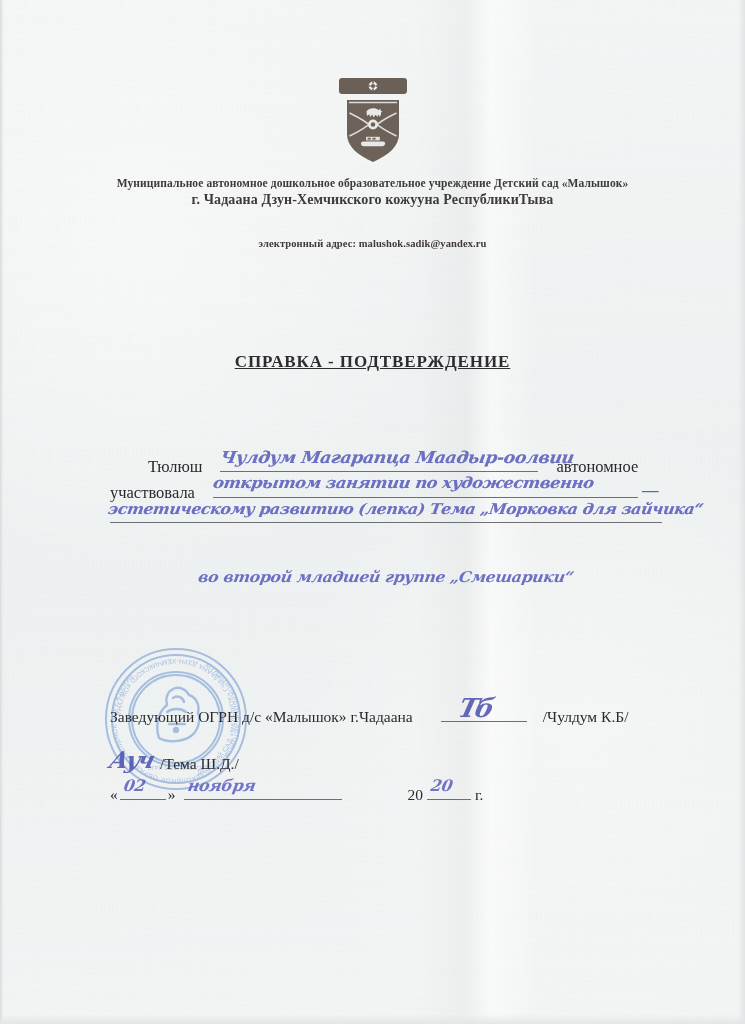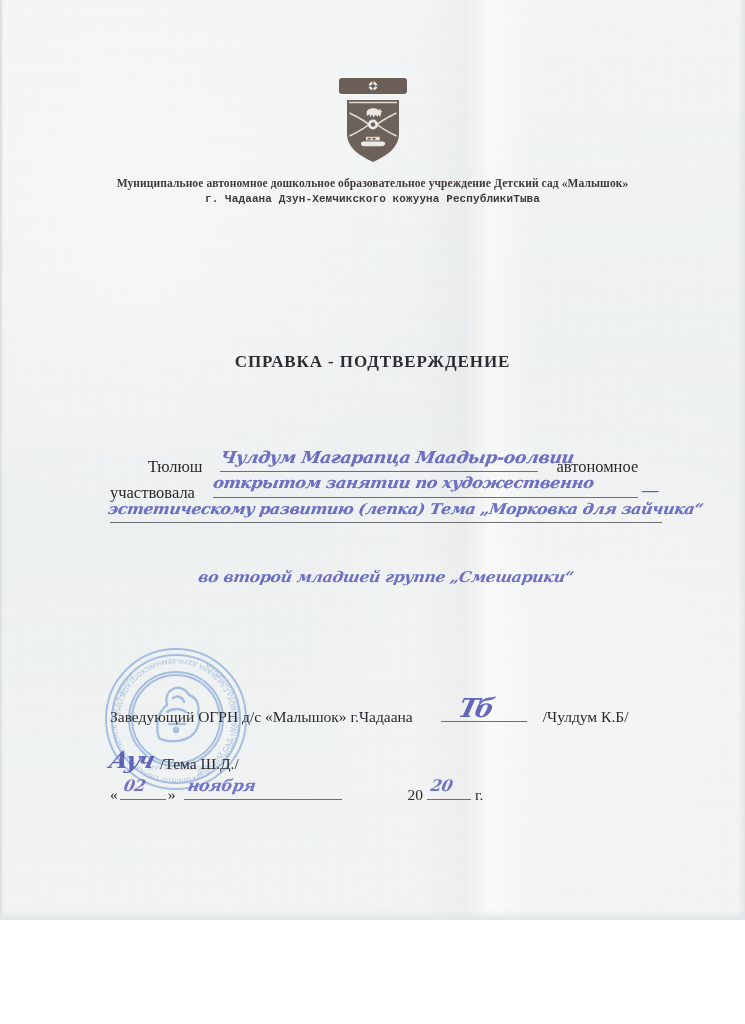--- a/index.html
+++ b/index.html
@@ -8,21 +8,21 @@
     padding: 0;
     background: #ffffff;
   }
   body {
     font-family: "Liberation Serif", serif;
   }
 
   #page {
     position: relative;
     width: 745px;
-    height: 920px;
+    height: 1024px;
     overflow: hidden;
     background: #f1f3f3;
     background-image:
       radial-gradient(ellipse 60% 50% at 18% 22%, #f7f8f8 0%, rgba(247,248,248,0) 70%),
       radial-gradient(ellipse 55% 45% at 78% 72%, #f5f7f6 0%, rgba(245,247,246,0) 72%),
       linear-gradient(175deg, #f4f6f6 0%, #eef1f1 52%, #f3f5f5 100%);
     color: #25262a;
   }
 
   
@@ -79,34 +79,35 @@
   
   .hdr {
     position: absolute;
     left: 0; right: 0;
     text-align: center;
     font-weight: bold;
     color: #3e3a38;
     letter-spacing: .1px;
   }
   #hdr-org1 { top: 176px; font-size: 11.5px; line-height: 15.5px; }
-  #hdr-org2 { top: 192px; font-size: 11px; line-height: 15.5px; font-family: Liberation Mono, monospace; }
+  #hdr-org2 { top: 192px; font-size: 14px; line-height: 15.5px; }
   #hdr-addr { top: 221px; font-size: 11px; line-height: 15px; }
   #hdr-mail { top: 236px; font-size: 10.5px; line-height: 15px; }
 
   
   #doc-title {
     position: absolute;
     left: 0; right: 0;
     top: 352px;
     text-align: center;
     font-weight: bold;
     font-size: 17px;
     letter-spacing: .9px;
     color: #2d2c30;
+    text-decoration: underline;
   }
 
   
   #body-block {
     position: absolute;
     left: 110px;
     right: 60px;
     top: 452px;
     font-size: 16.5px;
     line-height: 25.5px;
@@ -322,20 +323,21 @@
       </g>
       <g fill="#6d6259">
         <path d="M31.6 63.8 h3.2 v1.8 h-3.2 z"></path>
         <path d="M36.4 63.8 h3.2 v1.8 h-3.2 z"></path>
       </g>
     </svg>
   </div>
 
   <div class="hdr" id="hdr-org1">Муниципальное автономное дошкольное образовательное учреждение Детский сад «Малышок»</div>
   <div class="hdr" id="hdr-org2">г. Чадаана Дзун-Хемчикского кожууна РеспубликиТыва</div>
+  <div class="hdr" id="hdr-mail">электронный адрес: malushok.sadik@yandex.ru</div>
 
   <div id="doc-title">СПРАВКА - ПОДТВЕРЖДЕНИЕ</div>
 
   <div id="body-block">
 
     <div class="body-line">
       <span class="indent"></span><span>Тюлюш</span><span class="gap-sm"></span><span class="blank" id="blank-name">
         <span class="hand" id="hand-name">Чулдум Магарапца Маадыр-оолвии</span>
       </span><span class="gap-sm"></span><span>автономное</span>
     </div>

